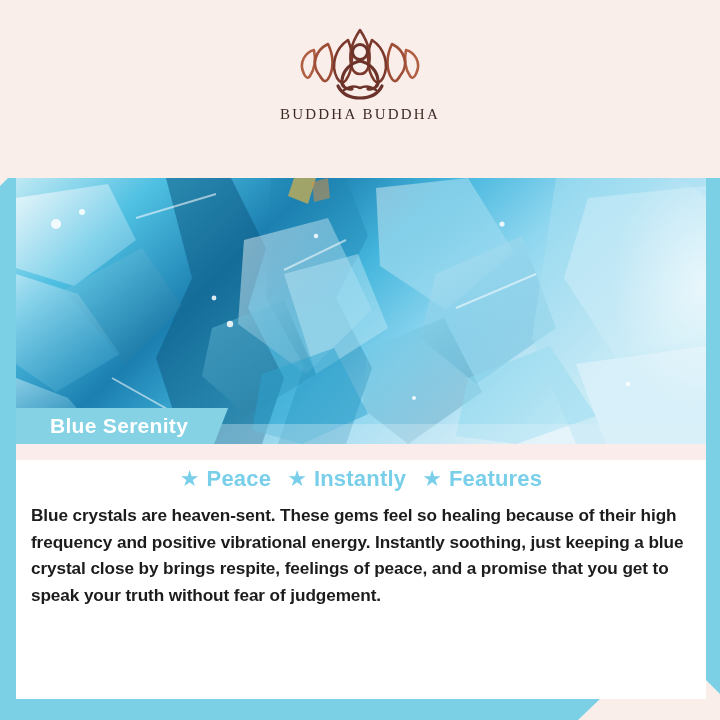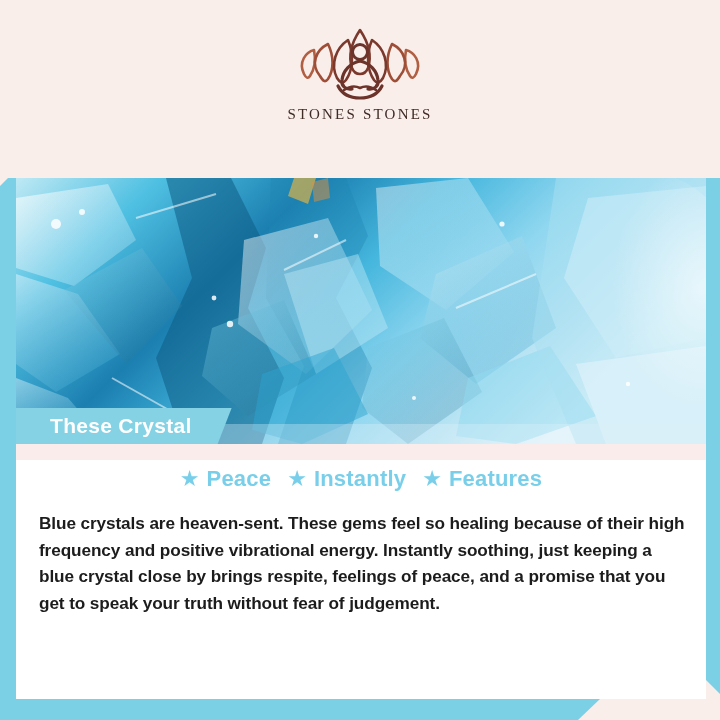--- a/index.html
+++ b/index.html
@@ -194,21 +194,21 @@
     left: 15px;
     width: 662px;
     font-family: "Liberation Sans", sans-serif;
     font-weight: bold;
     font-size: 17.2px;
     line-height: 26.5px;
     color: #1c1c1c;
     letter-spacing: -0.1px;
   }
   .body-copy p {
-    margin: 8px;
+    margin: 0;
   }
 </style>
 </head>
 <body>
 
 <div class="page">
 
   <div class="band band-top"></div>
   <div class="band band-right"></div>
   <div class="band band-bottom"></div>
@@ -235,21 +235,21 @@
 
           <circle cx="80" cy="28" r="7.5" stroke="#6b3329" stroke-width="3"></circle>
 
           <path d="M80 37 C70 39 63 47 62 56 C61 62 66 66 72 65" stroke="#6b3329" stroke-width="3.2"></path>
           <path d="M80 37 C90 39 97 47 98 56 C99 62 94 66 88 65" stroke="#6b3329" stroke-width="3.2"></path>
 
           <path d="M58 62 C62 70 70 74 80 74 C90 74 98 70 102 62" stroke="#6b3329" stroke-width="3.2"></path>
           <path d="M64 66 C70 62 76 62 80 64 C84 62 90 62 96 66" stroke="#6b3329" stroke-width="2.6"></path>
         </g>
       </svg>
-      <span class="logo-text">STONES STONES</span>
+      <span class="logo-text">BUDDHA BUDDHA</span>
     </div>
   </div>
 
 
   <div class="hero">
     <svg viewBox="0 0 690 266" preserveAspectRatio="none">
       <defs>
         <linearGradient id="bgGrad" x1="0" y1="0" x2="1" y2="0.4">
           <stop offset="0%" stop-color="#bfe9f4"></stop>
           <stop offset="18%" stop-color="#4fc0e2"></stop>
@@ -319,21 +319,21 @@
         <path d="M96 200 L160 236"></path>
       </g>
 
       <path d="M278 0 L300 0 L292 26 L272 18 Z" fill="#d8b24a" opacity="0.7"></path>
       <path d="M296 4 L312 0 L314 20 L298 24 Z" fill="#e28f3a" opacity="0.5"></path>
 
       <rect x="0" y="246" width="690" height="20" fill="#dff2fa" opacity="0.35"></rect>
     </svg>
 
     <div class="caption">
-      <span class="caption-text">These Crystal</span>
+      <span class="caption-text">Blue Serenity</span>
     </div>
   </div>
 
   <div class="content">
     <div class="content-fade"></div>
 
     <div class="benefits">
       <div class="benefit">
         <span class="benefit-star">★</span>
         <span class="benefit-label">Peace</span>

